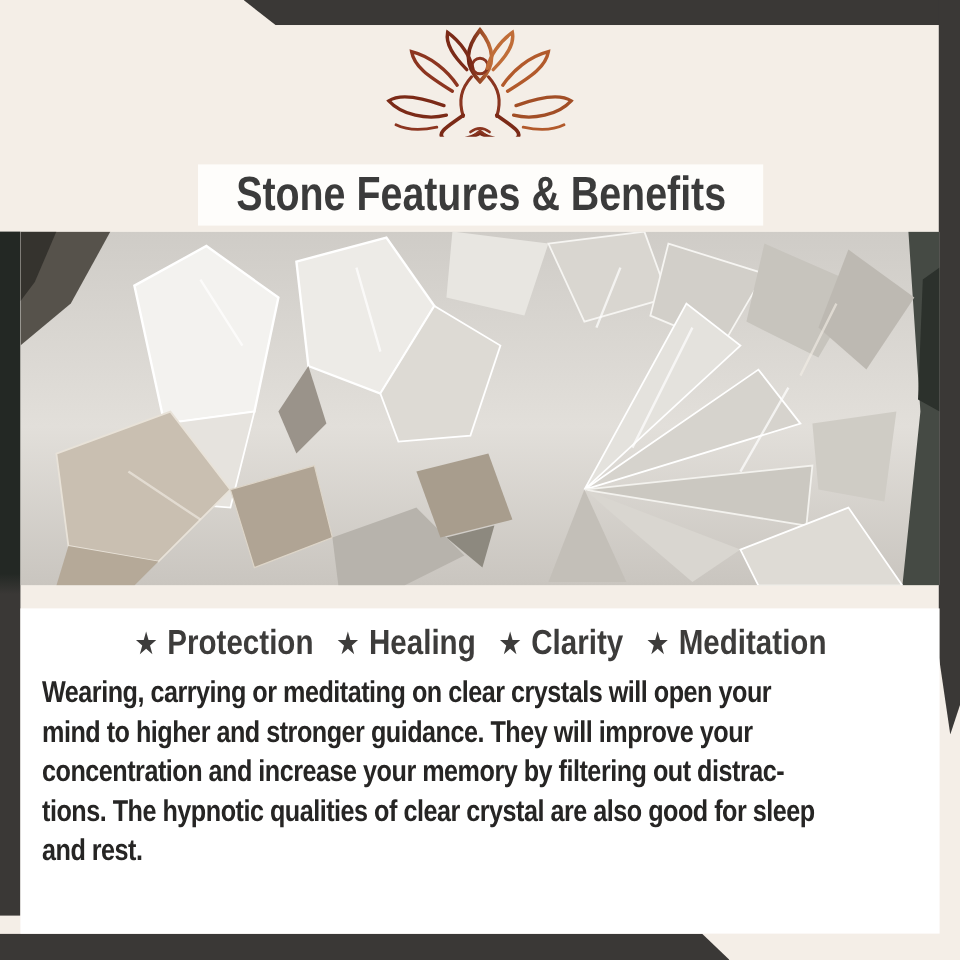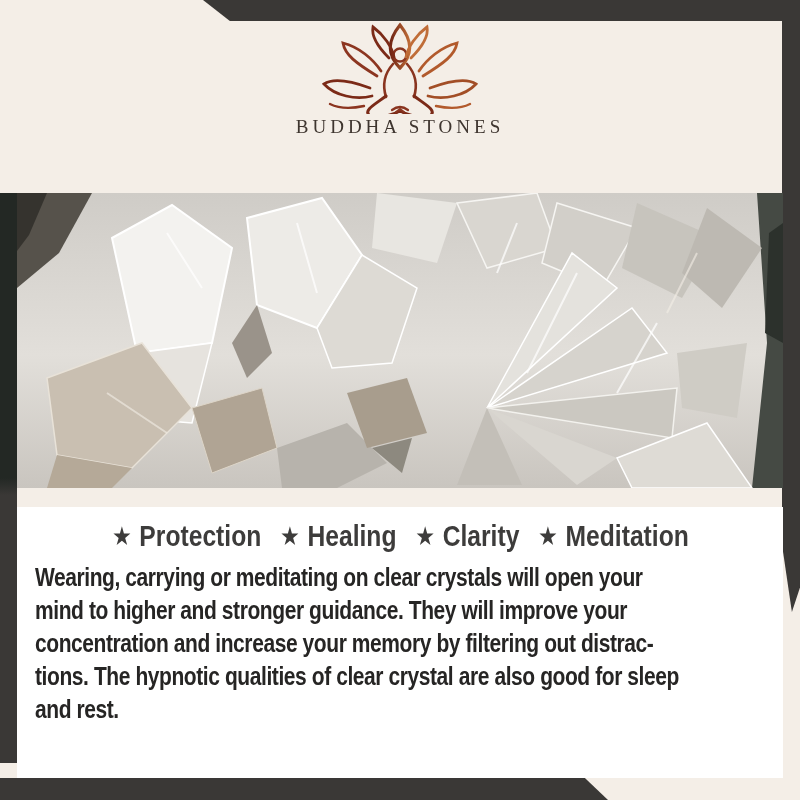--- a/index.html
+++ b/index.html
@@ -90,23 +90,25 @@
         <path d="M57 54 C 36 41 25 33 23 21 C 39 25 53 37 61 49" stroke="#8c3520" stroke-width="2.8"></path>
         <path d="M50 66 C 28 58 13 56 4 62 C 15 74 36 78 52 74" stroke="#7b2a17" stroke-width="2.8"></path>
         <path d="M44 84 C 30 87 18 86 10 82" stroke="#8c3520" stroke-width="2.4"></path>
 
         <path d="M91 36 C 102 25 109 15 107 5 C 96 13 88 25 86 35" stroke="#c06d38" stroke-width="2.8"></path>
         <path d="M103 54 C 124 41 135 33 137 21 C 121 25 107 37 99 49" stroke="#b25a2c" stroke-width="2.8"></path>
         <path d="M110 66 C 132 58 147 56 156 62 C 145 74 124 78 108 74" stroke="#a24e26" stroke-width="2.8"></path>
         <path d="M116 84 C 130 87 142 86 150 82" stroke="#b25a2c" stroke-width="2.4"></path>
       </g>
     </svg>
-    <div class="brand-name">BUDDHA STONES</div>
   </div>
 
+  <div class="title-band">
+    <span class="t">Stone Features &amp; Benefits</span>
+  </div>
 
   <div class="photo">
     <svg width="766" height="295" viewBox="0 0 766 295">
       <defs>
         <linearGradient id="pb" x1="0" y1="0" x2="0" y2="1">
           <stop offset="0" stop-color="#cfccc7"></stop>
           <stop offset="0.55" stop-color="#e2dfda"></stop>
           <stop offset="1" stop-color="#c9c5bf"></stop>
         </linearGradient>
       </defs>

